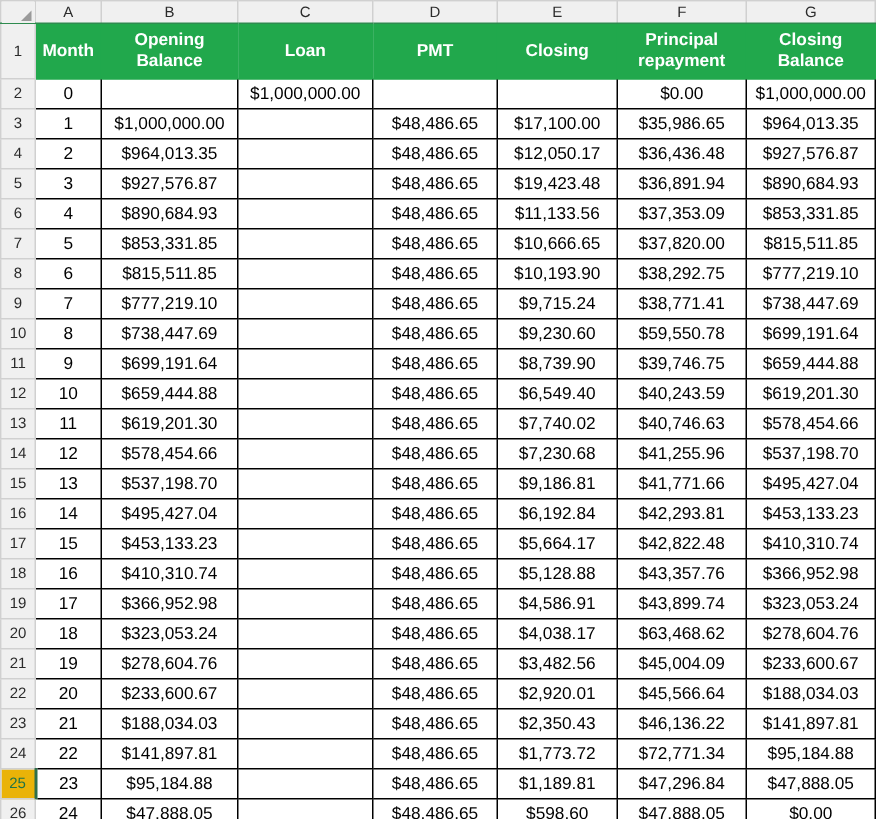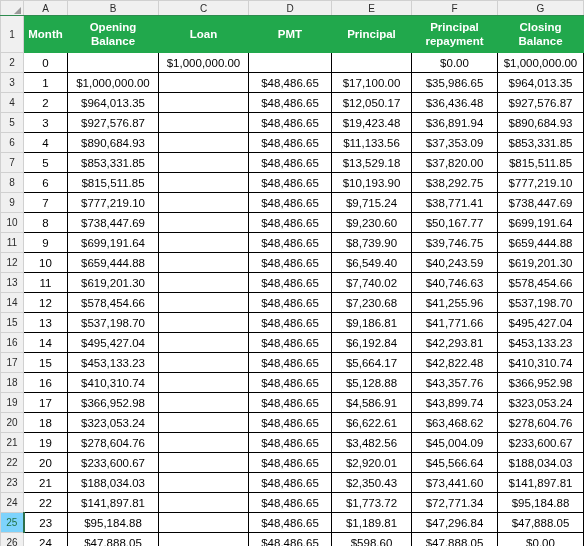--- a/index.html
+++ b/index.html
@@ -65,21 +65,21 @@
     border: 1px solid #d0d0d0;
     color: #2b2b2b;
     font-size: 10px;
     text-align: center;
     vertical-align: middle;
     padding: 0;
   }
   td.rowhead.active {
     color: #217346;
     border-right: 2px solid #2e6f4a;
-    background: #7dd3fc;
+    background: #eab308;
   }
 
   
   td.cell {
     border: 1px solid #000000;
     background: #ffffff;
     font-size: 11.5px;
     color: #000000;
     text-align: center;
     vertical-align: middle;
@@ -144,21 +144,21 @@
         <th>F</th>
         <th>G</th>
       </tr>
 
       <tr>
         <td class="rowhead">1</td>
         <td class="hdr">Month</td>
         <td class="hdr">Opening Balance</td>
         <td class="hdr">Loan</td>
         <td class="hdr">PMT</td>
-        <td class="hdr">Principal</td>
+        <td class="hdr">Closing</td>
         <td class="hdr">Principal repayment</td>
         <td class="hdr">Closing Balance</td>
       </tr>
 
     <tr>
           <td class="rowhead">2</td>
           <td class="cell">0</td>
           <td class="cell empty"></td>
           <td class="cell">$1,000,000.00</td>
           <td class="cell empty"></td>
@@ -205,21 +205,21 @@
           <td class="cell">$11,133.56</td>
           <td class="cell">$37,353.09</td>
           <td class="cell">$853,331.85</td>
         </tr>
         <tr>
           <td class="rowhead">7</td>
           <td class="cell">5</td>
           <td class="cell">$853,331.85</td>
           <td class="cell empty"></td>
           <td class="cell">$48,486.65</td>
-          <td class="cell">$13,529.18</td>
+          <td class="cell">$10,666.65</td>
           <td class="cell">$37,820.00</td>
           <td class="cell">$815,511.85</td>
         </tr>
         <tr>
           <td class="rowhead">8</td>
           <td class="cell">6</td>
           <td class="cell">$815,511.85</td>
           <td class="cell empty"></td>
           <td class="cell">$48,486.65</td>
           <td class="cell">$10,193.90</td>
@@ -236,21 +236,21 @@
           <td class="cell">$38,771.41</td>
           <td class="cell">$738,447.69</td>
         </tr>
         <tr>
           <td class="rowhead">10</td>
           <td class="cell">8</td>
           <td class="cell">$738,447.69</td>
           <td class="cell empty"></td>
           <td class="cell">$48,486.65</td>
           <td class="cell">$9,230.60</td>
-          <td class="cell">$50,167.77</td>
+          <td class="cell">$59,550.78</td>
           <td class="cell">$699,191.64</td>
         </tr>
         <tr>
           <td class="rowhead">11</td>
           <td class="cell">9</td>
           <td class="cell">$699,191.64</td>
           <td class="cell empty"></td>
           <td class="cell">$48,486.65</td>
           <td class="cell">$8,739.90</td>
           <td class="cell">$39,746.75</td>
@@ -335,21 +335,21 @@
           <td class="cell">$4,586.91</td>
           <td class="cell">$43,899.74</td>
           <td class="cell">$323,053.24</td>
         </tr>
         <tr>
           <td class="rowhead">20</td>
           <td class="cell">18</td>
           <td class="cell">$323,053.24</td>
           <td class="cell empty"></td>
           <td class="cell">$48,486.65</td>
-          <td class="cell">$6,622.61</td>
+          <td class="cell">$4,038.17</td>
           <td class="cell">$63,468.62</td>
           <td class="cell">$278,604.76</td>
         </tr>
         <tr>
           <td class="rowhead">21</td>
           <td class="cell">19</td>
           <td class="cell">$278,604.76</td>
           <td class="cell empty"></td>
           <td class="cell">$48,486.65</td>
           <td class="cell">$3,482.56</td>
@@ -366,21 +366,21 @@
           <td class="cell">$45,566.64</td>
           <td class="cell">$188,034.03</td>
         </tr>
         <tr>
           <td class="rowhead">23</td>
           <td class="cell">21</td>
           <td class="cell">$188,034.03</td>
           <td class="cell empty"></td>
           <td class="cell">$48,486.65</td>
           <td class="cell">$2,350.43</td>
-          <td class="cell">$73,441.60</td>
+          <td class="cell">$46,136.22</td>
           <td class="cell">$141,897.81</td>
         </tr>
         <tr>
           <td class="rowhead">24</td>
           <td class="cell">22</td>
           <td class="cell">$141,897.81</td>
           <td class="cell empty"></td>
           <td class="cell">$48,486.65</td>
           <td class="cell">$1,773.72</td>
           <td class="cell">$72,771.34</td>

